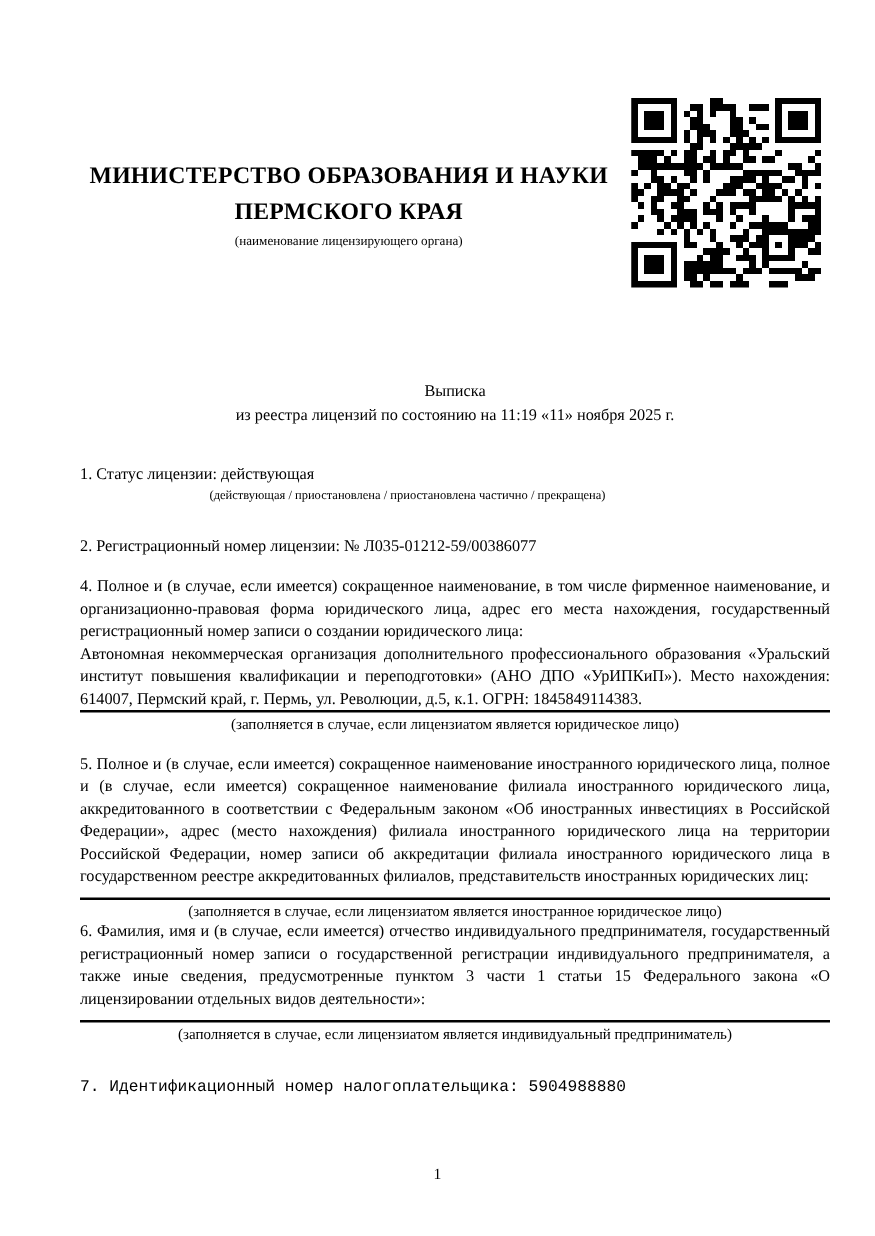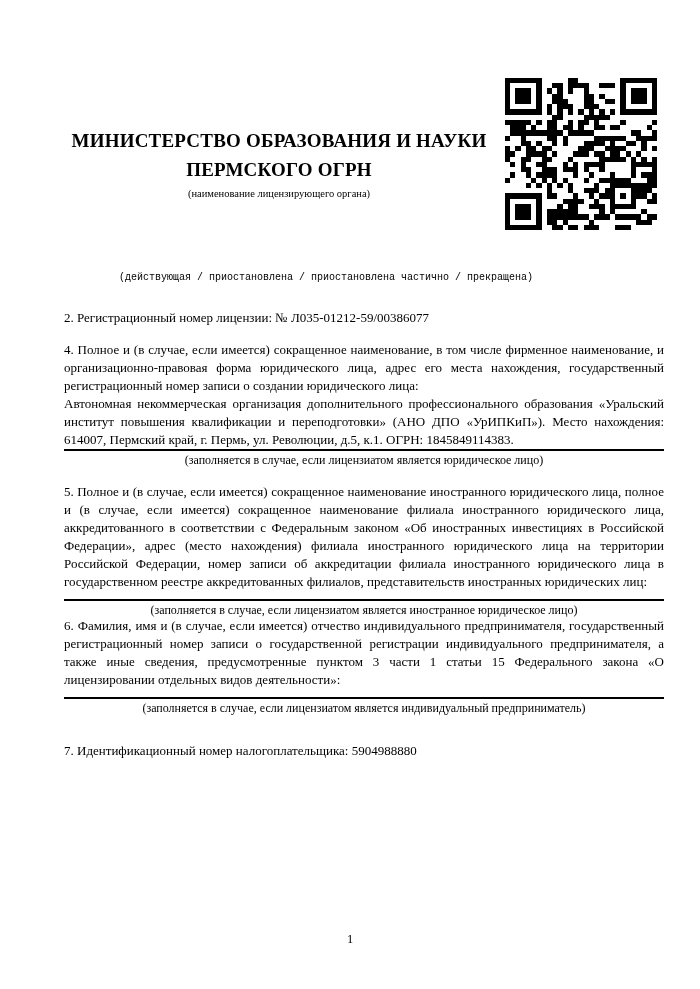--- a/index.html
+++ b/index.html
@@ -67,53 +67,52 @@
   }
   .caption {
     text-align: center;
     font-size: 12px;
     line-height: 14px;
     margin-top: 2px;
   }
   .caption-shift {
     margin-right: 76px; 
     font-size: 10px;
-    font-family: Liberation Mono, monospace;
   }
   .rule {
     border-top: 2px solid #000000;
     height: 0;
     margin: 0;
   }
   .mt-item1 { margin-top: 29px; }
   .mt-item2 { margin-top: 24px; }
   .mt-item3 { margin-top: 19px; }
   .mt-item4 { margin-top: 14px; }
   .mt-item5 { margin-top: 16px; }
   .mt-item6 { }
-  .mt-item7 { margin-top: 27px; }
+  .mt-item7 { margin-top: 27px; font-family: Liberation Mono, monospace; }
   .rule-gap { margin-top: 8px; }
   .page-number {
     position: absolute;
     bottom: 42px;
     left: 0;
     width: 100%;
     text-align: center;
     font-size: 12.5px;
   }
 </style>
 </head>
 <body>
 
 <div class="page">
 
   <div class="header">
     <div class="ministry-block">
       <div class="ministry-line">МИНИСТЕРСТВО ОБРАЗОВАНИЯ И НАУКИ</div>
-      <div class="ministry-line">ПЕРМСКОГО ОГРН</div>
+      <div class="ministry-line">ПЕРМСКОГО КРАЯ</div>
       <div class="ministry-caption">(наименование лицензирующего органа)</div>
     </div>
     <div class="qr" id="qr">
         <svg viewBox="0 0 29 29" shape-rendering="crispEdges" xmlns="http://www.w3.org/2000/svg">
           <rect width="29" height="29" fill="#ffffff"></rect>
           <g fill="#000000">
             <rect x="0" y="0" width="1" height="1"></rect>
             <rect x="1" y="0" width="1" height="1"></rect>
             <rect x="2" y="0" width="1" height="1"></rect>
             <rect x="3" y="0" width="1" height="1"></rect>
@@ -535,22 +534,27 @@
             <rect x="21" y="28" width="1" height="1"></rect>
             <rect x="22" y="28" width="1" height="1"></rect>
             <rect x="23" y="28" width="1" height="1"></rect>
           </g>
         </svg>
       </div>
   </div>
 
   <div class="content">
 
+    <div class="doc-title">
+      <div>Выписка</div>
+      <div>из реестра лицензий по состоянию на 11:19 «11» ноября 2025 г.</div>
+    </div>
 
     <div class="mt-item1">
+      <p class="single">1. Статус лицензии: действующая</p>
       <div class="caption caption-shift">(действующая / приостановлена / приостановлена частично / прекращена)</div>
     </div>
 
     <div class="mt-item2">
       <p class="single">2. Регистрационный номер лицензии: № Л035-01212-59/00386077</p>
     </div>
 
 
     <div class="mt-item4">
       <p class="para">4. Полное и (в случае, если имеется) сокращенное наименование, в том числе фирменное наименование, и организационно-правовая форма юридического лица, адрес его места нахождения, государственный регистрационный номер записи о создании юридического лица:</p>

